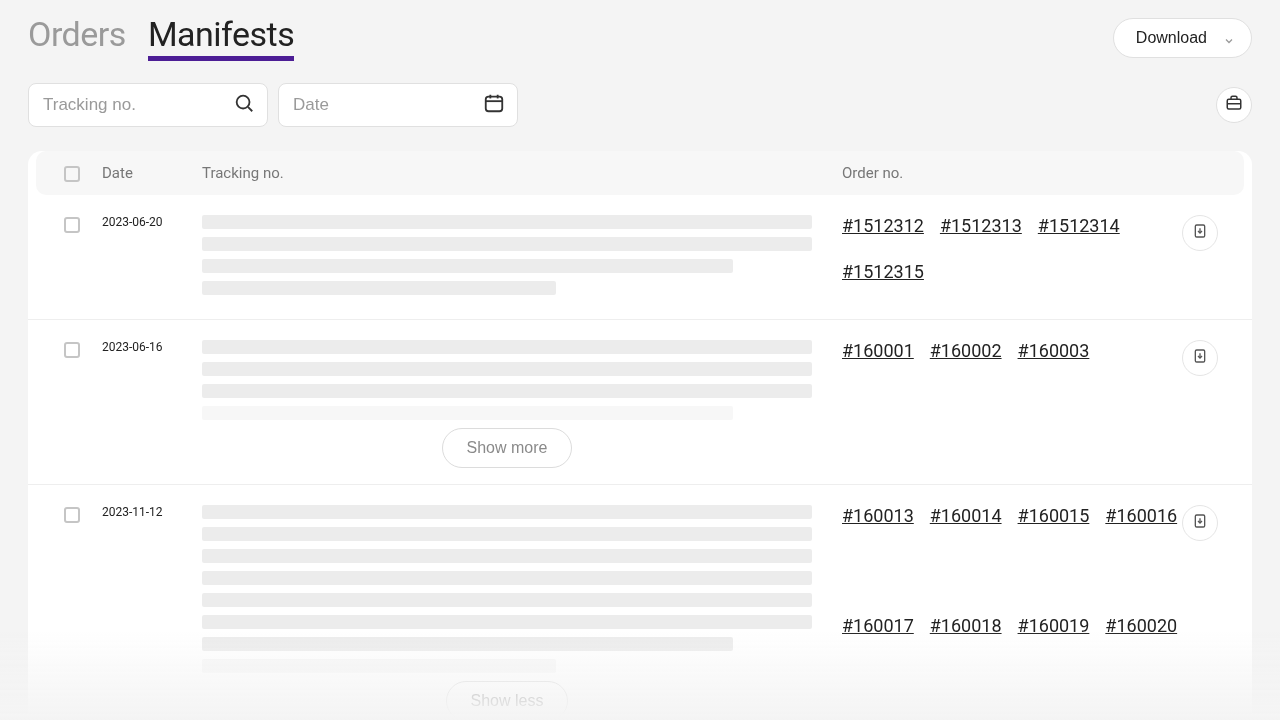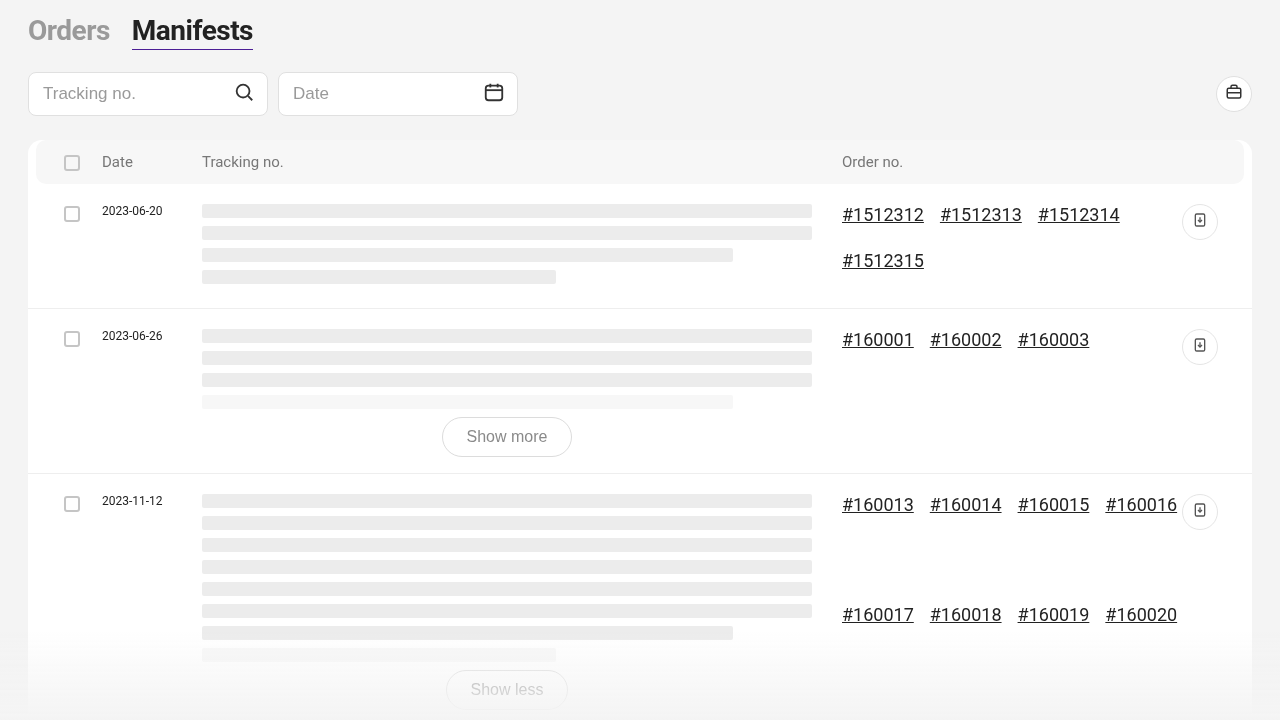--- a/index.html
+++ b/index.html
@@ -17,29 +17,28 @@
     align-items: center;
     justify-content: space-between;
     margin-bottom: 22px;
   }
   .tabs {
     display: flex;
     gap: 22px;
     align-items: baseline;
   }
   .tab {
-    font-size: 28px;
+    font-size: 34px;
     letter-spacing: -0.5px;
     color: #9a9a9a;
     cursor: pointer;
-    font-weight: bold;
   }
   .tab.active {
     color: #222;
-    border-bottom: 1px solid #4c1d95;
+    border-bottom: 5px solid #4c1d95;
     padding-bottom: 2px;
   }
   .download-btn {
     background: #fff;
     border: 1px solid #e0e0e0;
     border-radius: 24px;
     height: 40px;
     padding: 0 44px 0 22px;
     font-size: 16px;
     color: #222;
@@ -153,20 +152,28 @@
   }
 </style>
 </head>
 <body>
 
 <div class="top-row">
   <div class="tabs">
     <div class="tab">Orders</div>
     <div class="tab active">Manifests</div>
   </div>
+  <button class="download-btn">
+    <span>Download</span>
+    <span class="chev">
+      <svg width="12" height="12" viewBox="0 0 24 24" fill="none" stroke="#9a9a9a" stroke-width="2.5">
+          <polyline points="6 9 12 15 18 9"></polyline>
+        </svg>
+    </span>
+  </button>
 </div>
 
 <div class="filter-row">
   <div class="input-wrap">
     <input type="text" placeholder="Tracking no." style="">
     <span class="in-icon">
       <svg width="22" height="22" viewBox="0 0 24 24" fill="none" stroke="#333" stroke-width="2">
           <circle cx="11" cy="11" r="7"></circle>
           <line x1="21" y1="21" x2="16.5" y2="16.5"></line>
         </svg>
@@ -230,21 +237,21 @@
                 <line x1="12" y1="8" x2="12" y2="15"></line>
                 <polyline points="9 12 12 15 15 12"></polyline>
               </svg></span>
           </div>
         </div>
       </div>
       <div class="row">
         <div style="display: flex; justify-content: center;">
           <span class="chk"></span>
         </div>
-        <div class="date-cell">2023-06-26</div>
+        <div class="date-cell">2023-06-16</div>
         <div class="skeletons">
           <div class="skel" style="width: 100%;"></div>
           <div class="skel" style="width: 100%;"></div>
           <div class="skel" style="width: 100%;"></div>
           <div class="skel" style="width: 87%; opacity: 0.4;"></div>
           <div class="after-skel"><button class="pill-btn">Show more</button></div>
         </div>
         <div class="orders">
           <a href="#">#160001</a>
           <a href="#">#160002</a>

